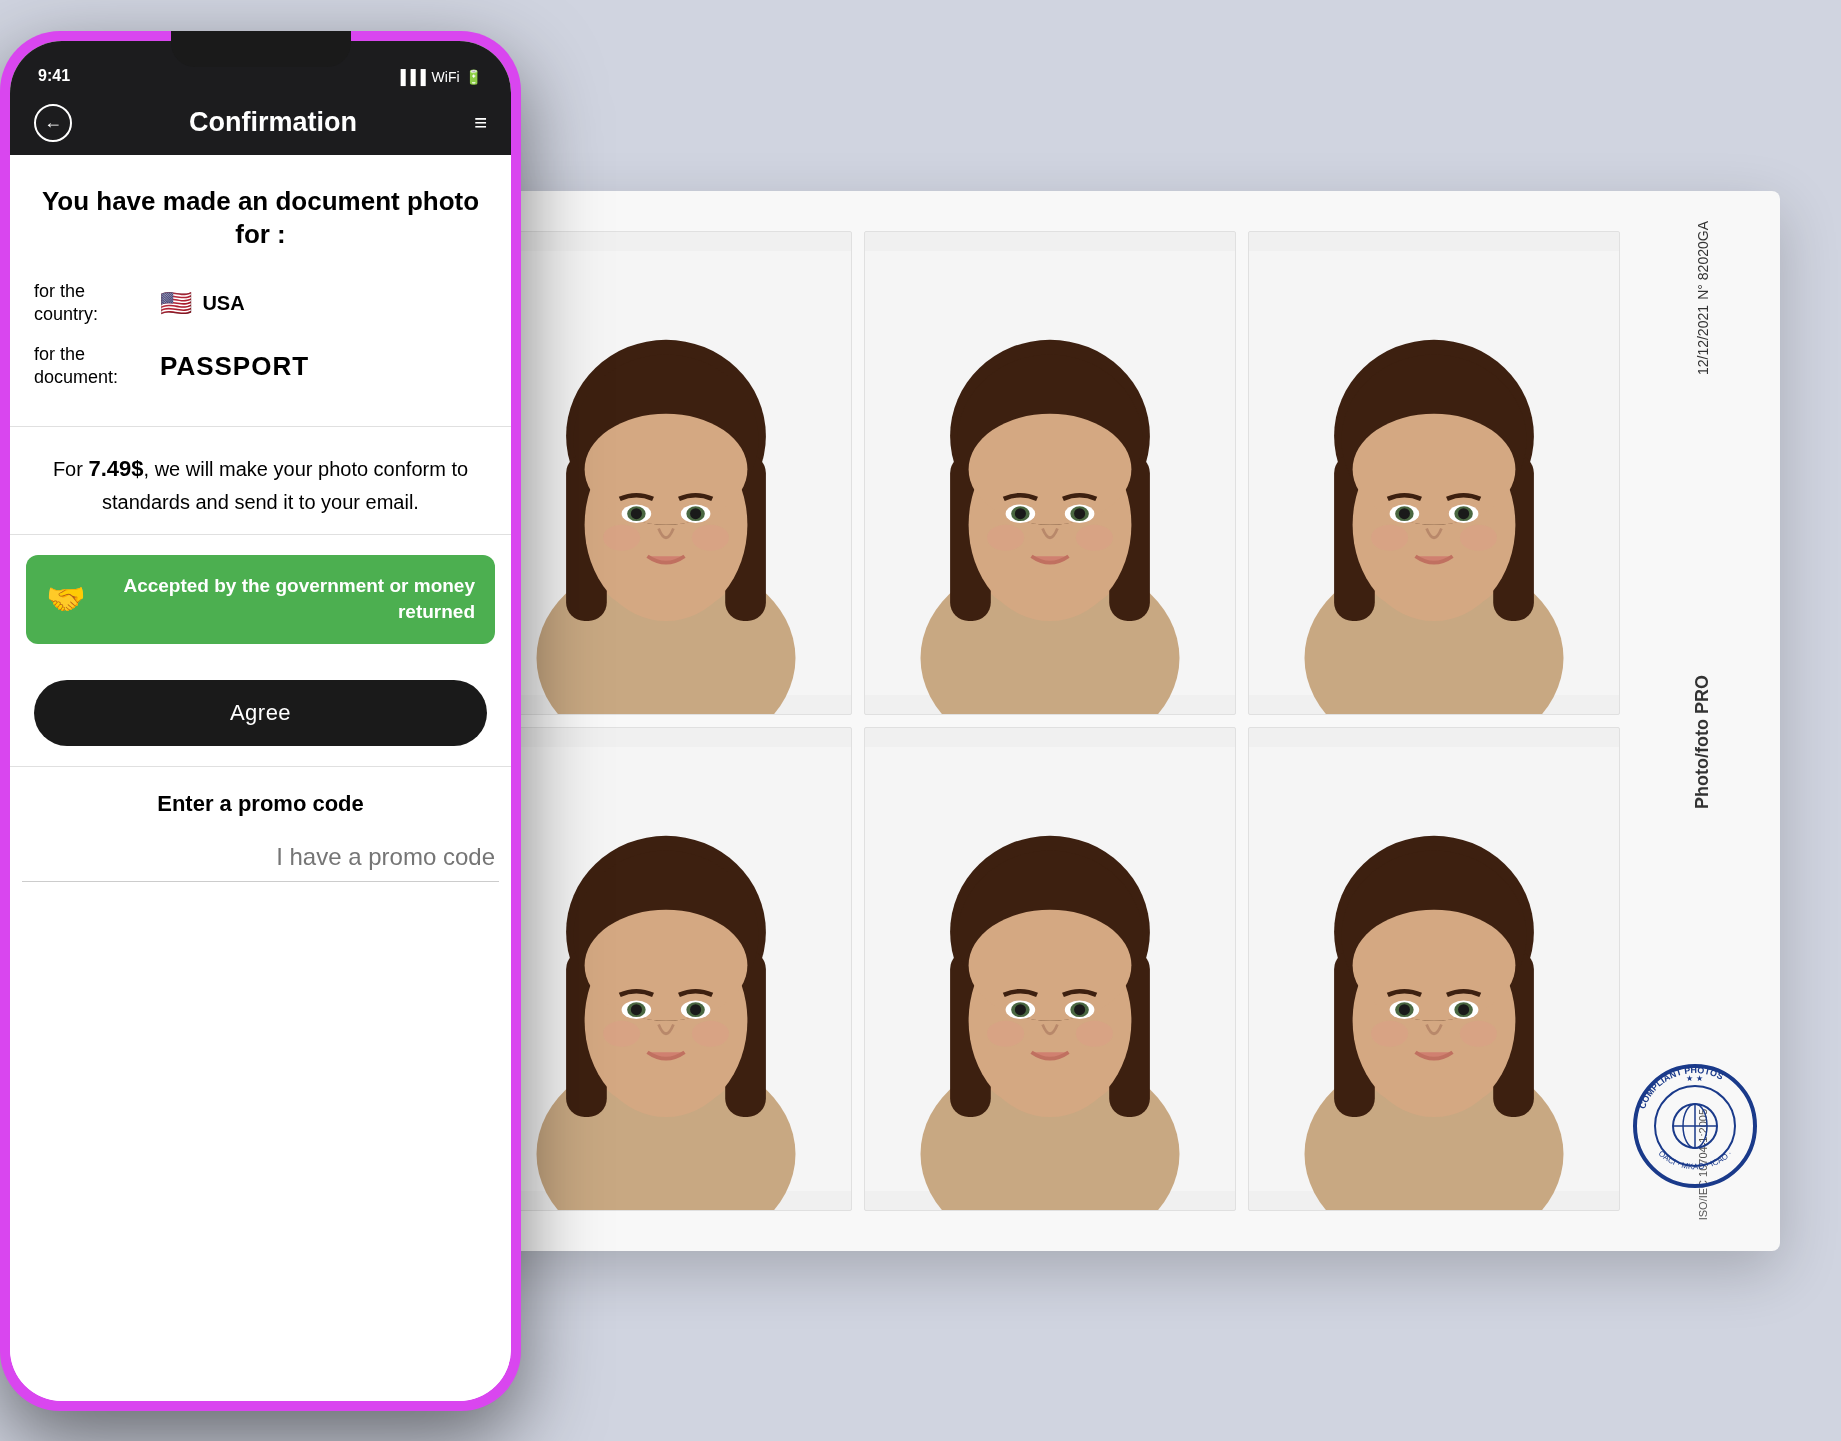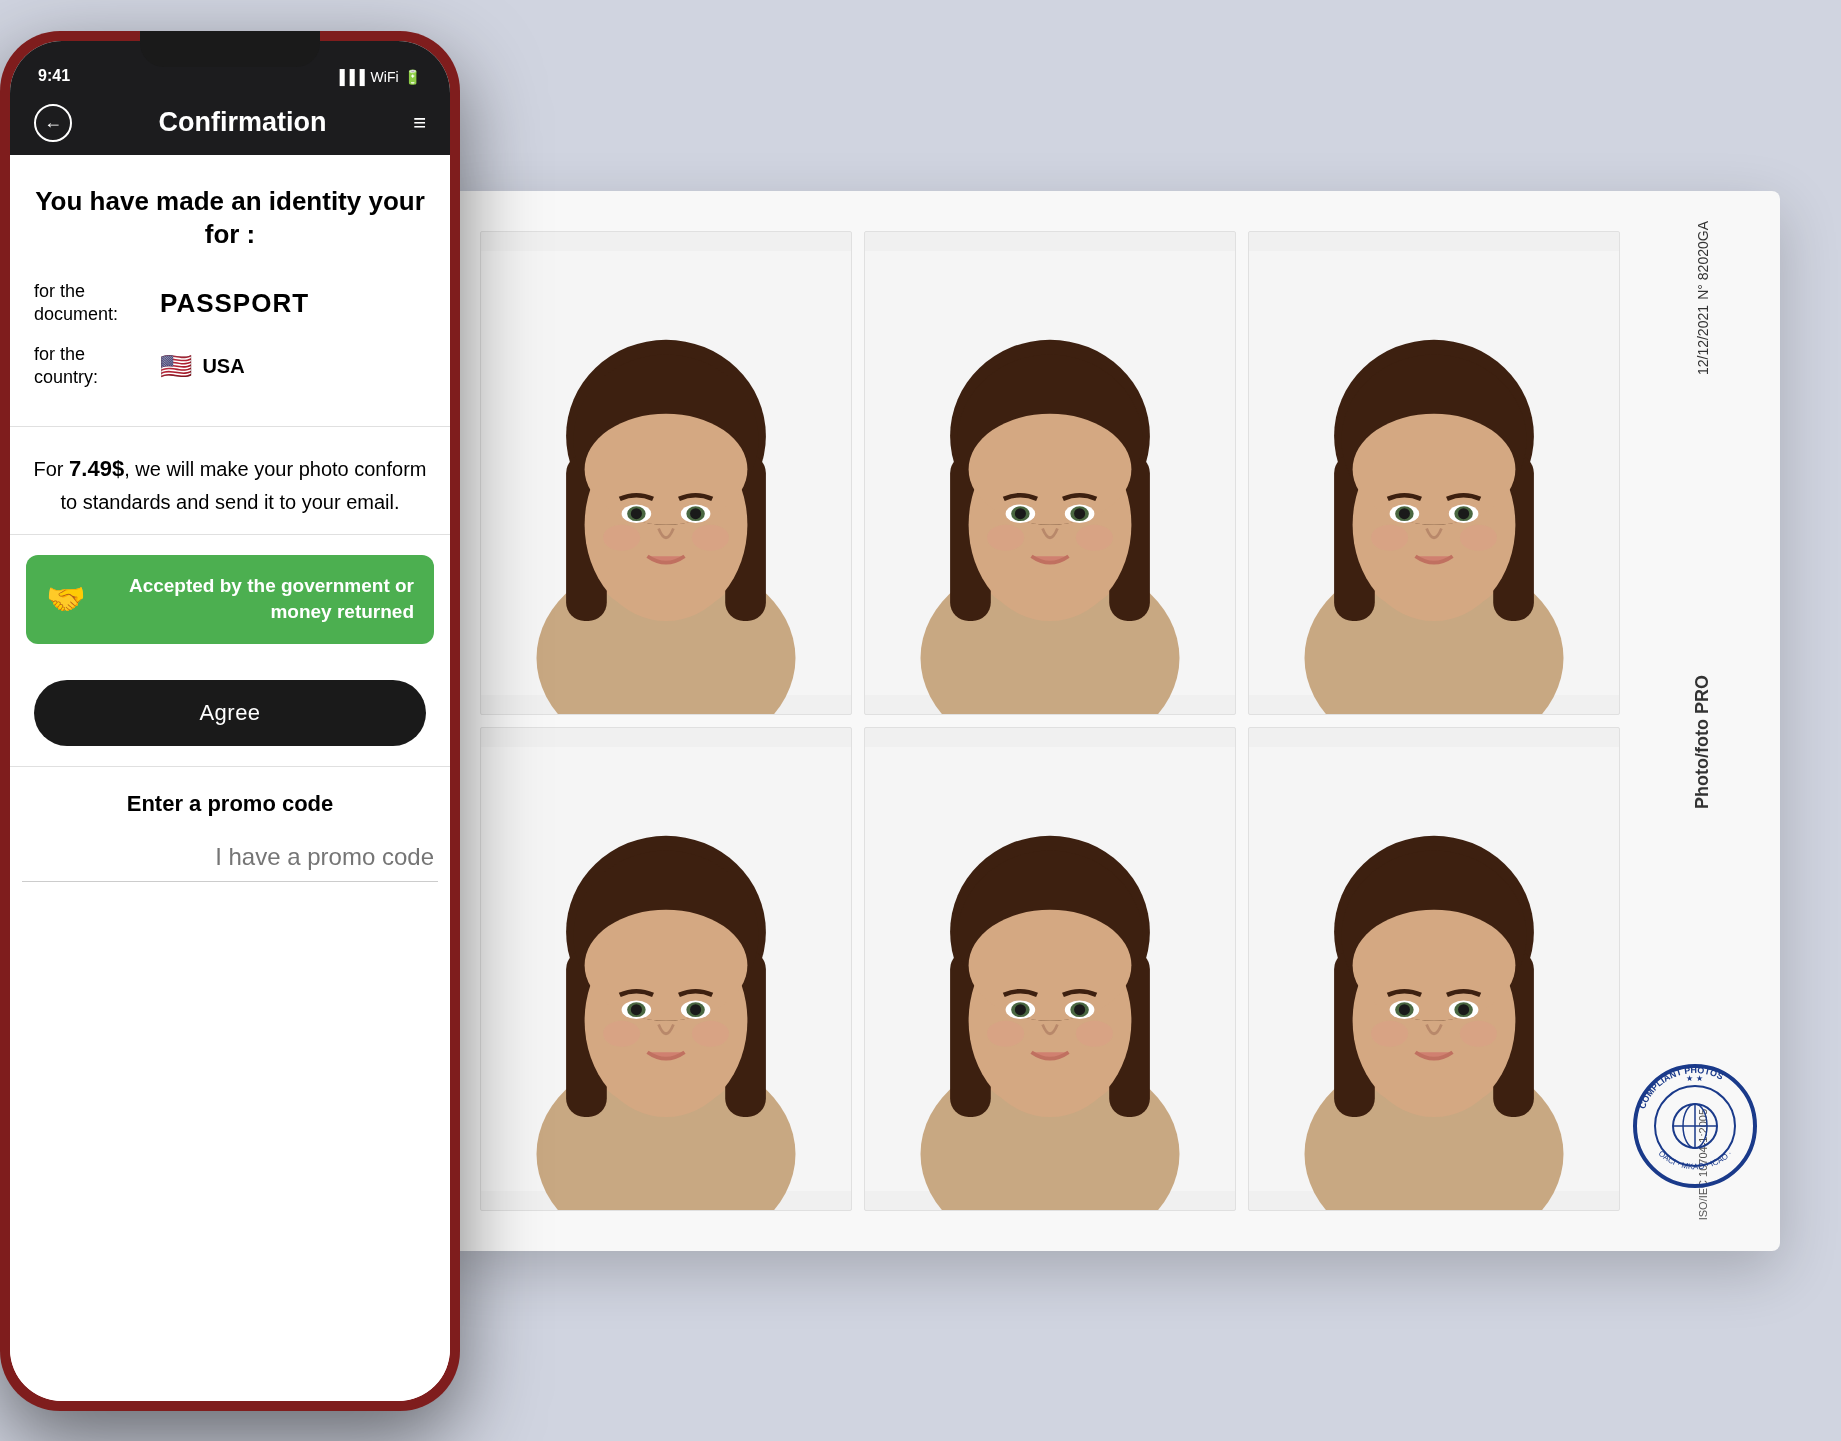--- a/index.html
+++ b/index.html
@@ -15,23 +15,23 @@
       font-family: -apple-system, BlinkMacSystemFont, 'Segoe UI', sans-serif;
       position: relative;
     }
 
     
     .phone-shell {
       position: absolute;
       left: 0;
       top: 50%;
       transform: translateY(-50%);
-      width: 460px;
+      width: 521px;
       height: 1380px;
-      background: #7f1d1d;
+      background: #d946ef;
       border-radius: 60px;
       box-shadow: 0 30px 80px rgba(0,0,0,0.5);
       overflow: hidden;
       z-index: 10;
       display: flex;
       flex-direction: column;
     }
 
     
     .phone-notch {
@@ -390,34 +390,34 @@
       </div>
       <span class="nav-title">Confirmation</span>
       <div class="nav-menu">
         <span>≡</span>
       </div>
     </div>
 
     <div class="phone-content">
 
       <div class="identity-header">
-        <div class="identity-title">You have made an identity your for :</div>
+        <div class="identity-title">You have made an document photo for :</div>
 
         <div class="identity-fields">
-          <div class="identity-row">
-            <span class="identity-label">for the document:</span>
-            <div class="identity-value">
-              <span class="passport-text">PASSPORT</span>
-            </div>
-          </div>
           <div class="identity-row">
             <span class="identity-label">for the country:</span>
             <div class="identity-value">
               <span class="flag-emoji">🇺🇸</span>
               <span>USA</span>
+            </div>
+          </div>
+          <div class="identity-row">
+            <span class="identity-label">for the document:</span>
+            <div class="identity-value">
+              <span class="passport-text">PASSPORT</span>
             </div>
           </div>
         </div>
       </div>
 
       <div class="price-section">
         <div class="price-text">
           <span>For </span><span class="price-amount">7.49$</span><span>, we will make your photo conform to standards and send it to your email.</span>
         </div>
       </div>

